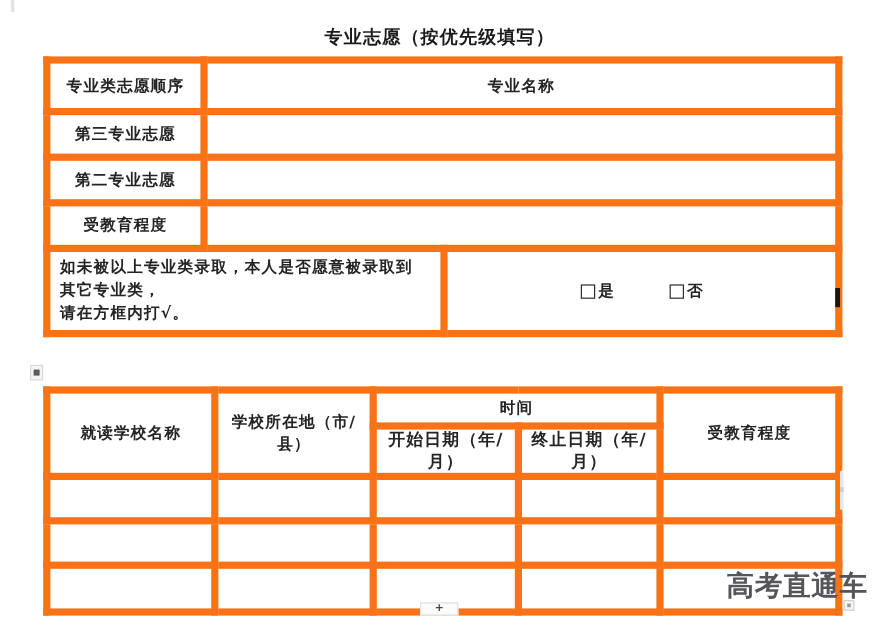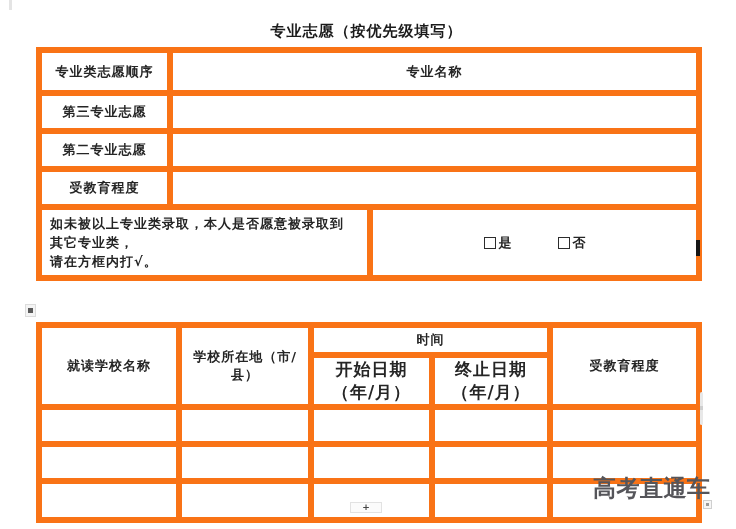--- a/index.html
+++ b/index.html
@@ -25,26 +25,26 @@
   #table1{left:36px;top:47px;width:661px;}
   #table2{left:36px;top:322px;width:661px;}
   .consent-text{
     text-align:left;font-weight:600;padding:4px 10px 4px 8px;
     line-height:19px;letter-spacing:1px;font-size:13px;
   }
   .consent-options{text-align:center;}
   .opts-wrap{display:flex;justify-content:center;align-items:center;gap:46px;}
   .opt{display:flex;align-items:center;gap:3px;font-weight:600;letter-spacing:0;}
   .cb{display:inline-block;width:12px;height:12px;border:1.5px solid #2c2c2c;background:#fff;box-sizing:border-box;}
-  .th2{font-size:17px;}
+  .th2{font-size:14px;}
   
   #watermark{
     position:absolute;left:593px;top:473px;width:130px;
     font-size:23px;font-weight:600;letter-spacing:0.5px;
-    color:#55555a;z-index:5;white-space:nowrap;
+    color:#55555a;z-index:5;white-space:nowrap;text-align:right;
   }
   
   #move-handle{
     position:absolute;left:25px;top:304px;width:11px;height:13px;
     background:#f4f4f4;border:1px solid #dcdcdc;box-sizing:border-box;
     display:flex;align-items:center;justify-content:center;z-index:4;
   }
   #move-handle .dot{width:5px;height:5px;background:#5a5a5a;}
   #insert-marker{
     position:absolute;left:350px;top:502px;width:32px;height:11px;

